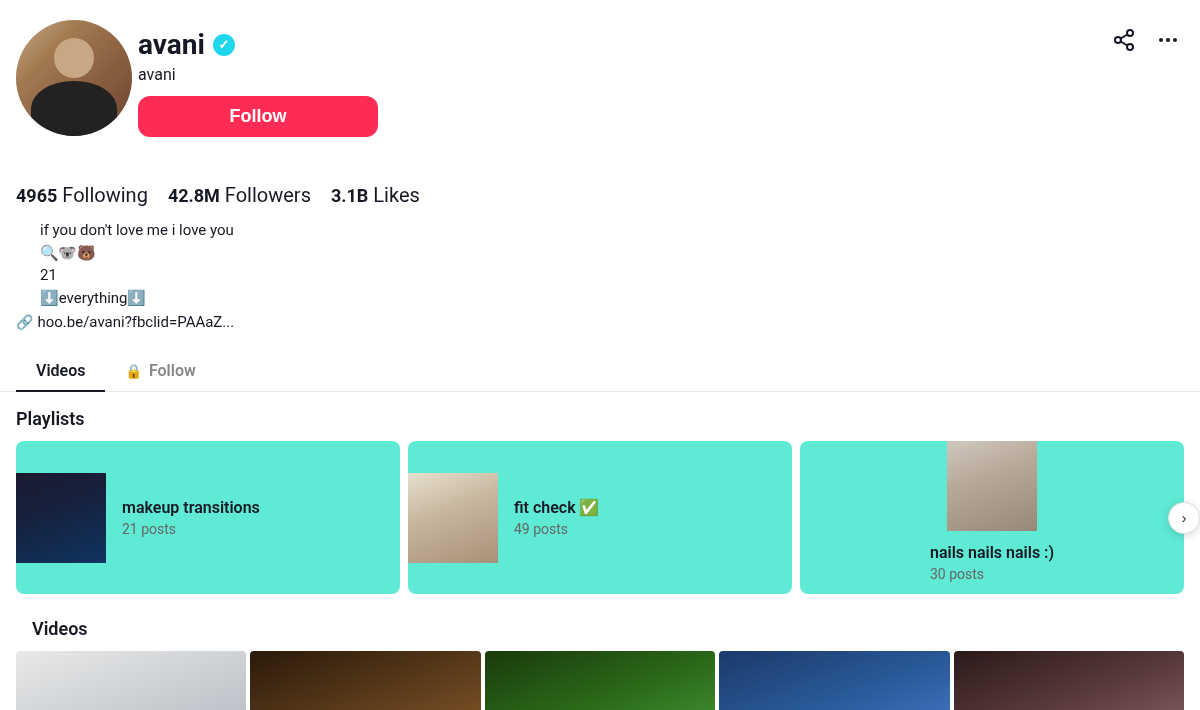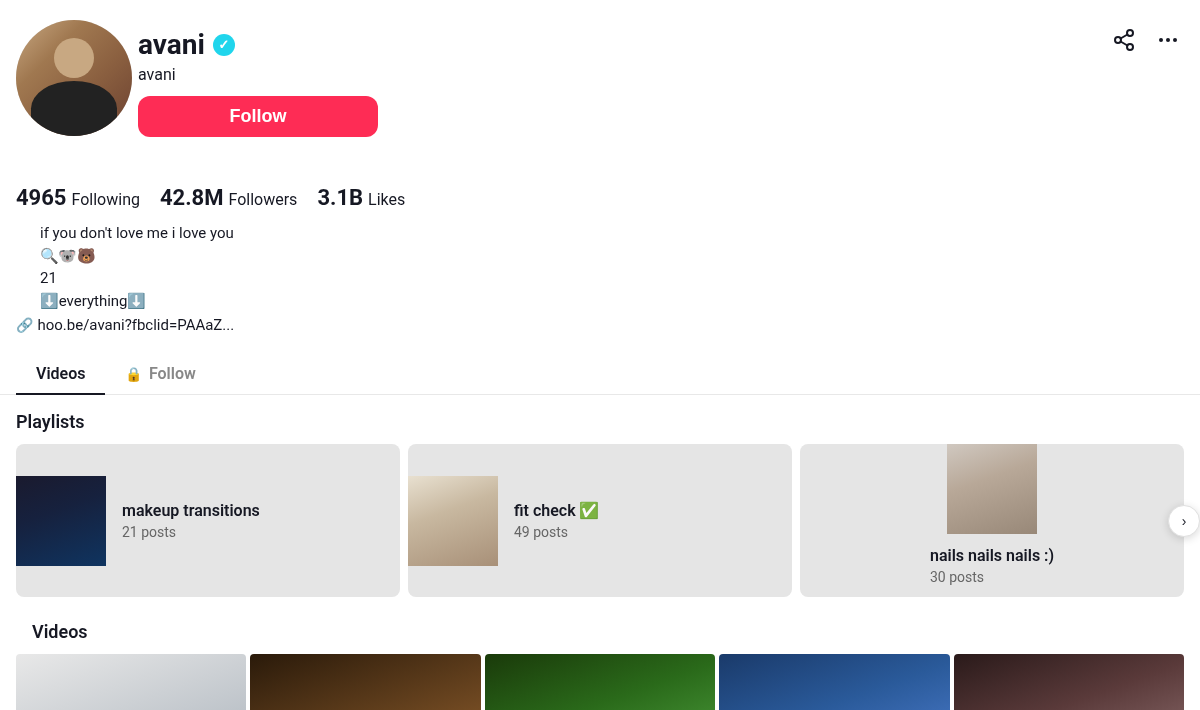--- a/index.html
+++ b/index.html
@@ -125,27 +125,27 @@
       align-items: center;
       gap: 20px;
       padding: 16px 16px 0 16px;
     }
     .stat-item {
       display: flex;
       align-items: baseline;
       gap: 5px;
     }
     .stat-number {
-      font-size: 22px;
+      font-size: 18px;
       font-weight: 700;
       color: #161823;
       margin-top: 32px;
     }
     .stat-label {
-      font-size: 16px;
+      font-size: 20px;
       color: #161823;
       margin-top: 8px;
     }
 
     
     .bio-section {
       padding: 12px 16px 0 16px;
     }
     .bio-line {
       font-size: 15px;
@@ -204,21 +204,21 @@
     .playlists-row {
       display: flex;
       align-items: stretch;
       gap: 0;
       padding: 0 16px;
       position: relative;
     }
     .playlist-card {
       display: flex;
       align-items: center;
-      background: #e5e5e5;
+      background: #5eead4;
       border-radius: 8px;
       overflow: hidden;
       flex: 1;
       margin-right: 8px;
       cursor: pointer;
       min-width: 0;
     }
     .playlist-card:last-of-type { margin-right: 0; flex-direction: column; }
     .playlist-thumb {
       width: 90px;

